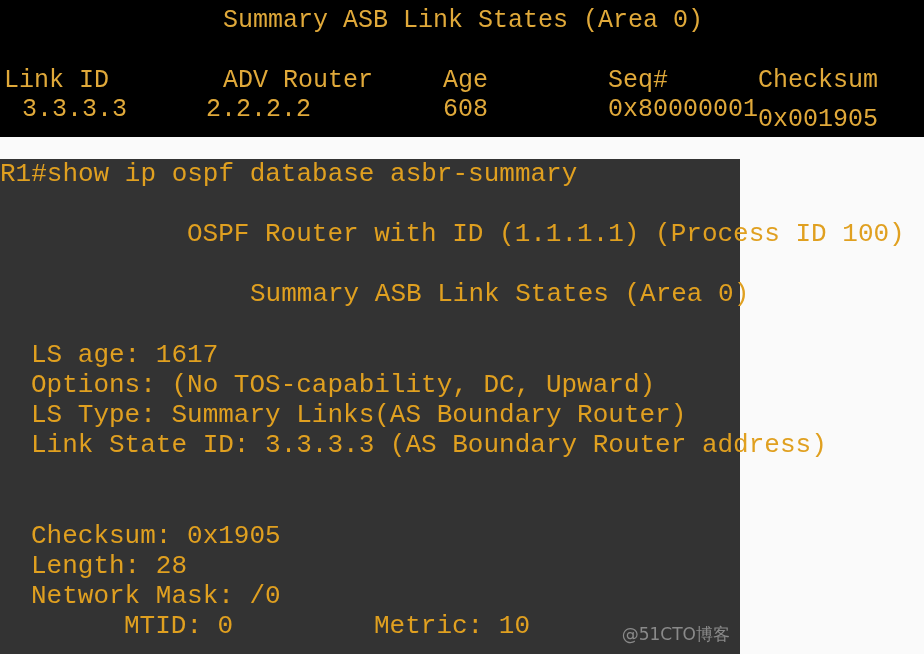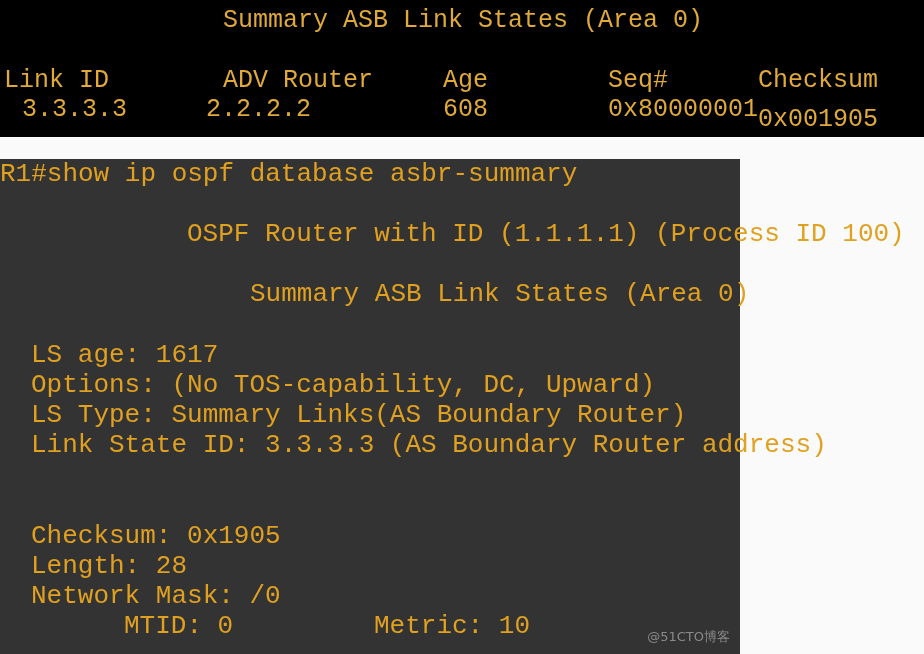--- a/index.html
+++ b/index.html
@@ -16,21 +16,21 @@
     .bottom-panel {
       position: absolute; left: 0; top: 159px; width: 740px; height: 495px;
       background: #333333;
       font-family: "Liberation Mono", "DejaVu Sans Mono", monospace;
       color: #e0a020;
       font-size: 26px;
     }
     .bline { position: absolute; white-space: pre; line-height: 30px; left: 0; }
     .watermark {
       position: absolute; right: 10px; bottom: 8px;
-      font-family: "DejaVu Sans", sans-serif; font-size: 13px; color: #8a8a8a;
+      font-family: "DejaVu Sans", sans-serif; font-size: 17px; color: #8a8a8a;
     }
   </style>
 </head>
 <body>
 
 <div class="top-panel">
   <div class="top-line" style="left:223px; top:7px;">Summary ASB Link States (Area 0)</div>
   <div class="top-line" style="left:4px; top:67px;">Link ID</div>
   <div class="top-line" style="left:223px; top:67px;">ADV Router</div>
   <div class="top-line" style="left:443px; top:67px;">Age</div>

